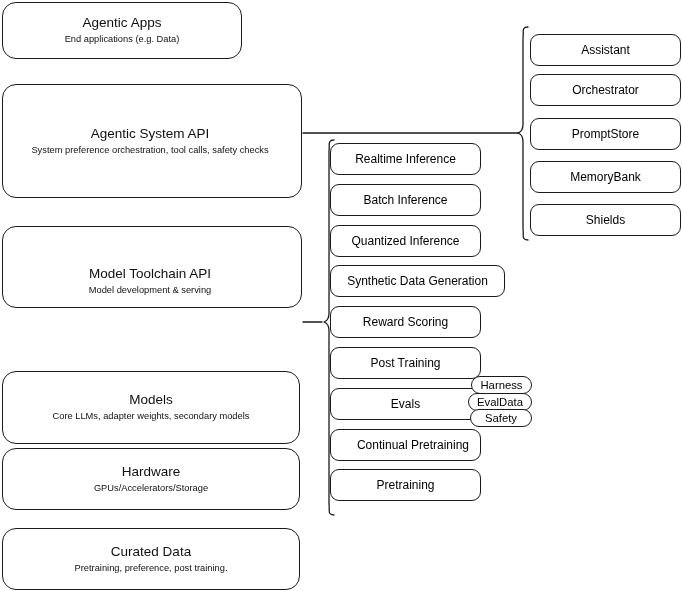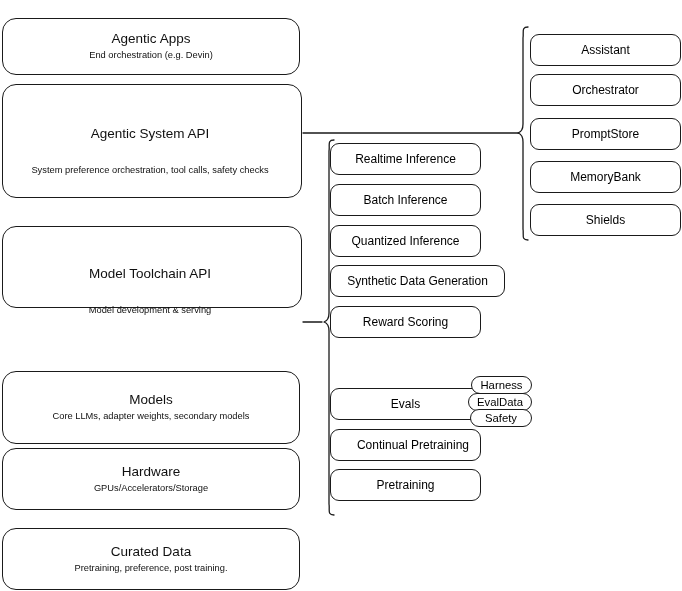--- a/index.html
+++ b/index.html
@@ -40,21 +40,20 @@
     line-height:13px;
     color:#101010;
     margin-top:2px;
   }
   .layer.tall .inner{
     position:absolute;
     left:0;right:4px;
     display:flex;
     flex-direction:column;
     align-items:center;
-    gap:20px;
   }
   .pillbox{
     border-radius:9px;
     border:1.3px solid #1a1a1a;
     font-size:11.6px;
     line-height:14px;
   }
   .pillbox .title{font-size:12px;}
   .badge{
     position:absolute;
@@ -105,23 +104,23 @@
 
     <path d="M 334 140
              C 327 140, 330 145, 329 151
              L 329 313
              C 329 319, 327 321, 324 322
              C 327 323, 329 325, 329 331
              L 329 504
              C 330 510, 327 515, 334 515"></path>
   </svg>
 
-  <div class="box layer" style="left:2px; top:18px; width:298px; height:57px;">
+  <div class="box layer" style="left:2px; top:2px; width:240px; height:57px;">
     <div class="title">Agentic Apps</div>
-    <div class="sub">End orchestration (e.g. Devin)</div>
+    <div class="sub">End applications (e.g. Data)</div>
   </div>
 
   <div class="box layer tall" style="left:2px; top:84px; width:300px; height:114px;">
     <div class="inner" style="top:41px;">
       <div class="title">Agentic System API</div>
       <div class="sub">System preference orchestration, tool calls, safety checks</div>
     </div>
   </div>
 
   <div class="box layer tall" style="left:2px; top:226px; width:300px; height:82px;">
@@ -154,20 +153,23 @@
   </div>
   <div class="box pillbox" style="left:330px; top:225px; width:151px; height:32px;">
     <div class="title">Quantized Inference</div>
   </div>
   <div class="box pillbox" style="left:330px; top:265px; width:175px; height:32px;">
     <div class="title">Synthetic Data Generation</div>
   </div>
   <div class="box pillbox" style="left:330px; top:306px; width:151px; height:32px;">
     <div class="title">Reward Scoring</div>
   </div>
+  <div class="box pillbox" style="left:330px; top:347px; width:151px; height:32px;">
+    <div class="title">Post Training</div>
+  </div>
   <div class="box pillbox" style="left:330px; top:388px; width:151px; height:32px;">
     <div class="title">Evals</div>
   </div>
   <div class="box pillbox" style="left:330px; top:429px; width:151px; height:32px;padding-left:15px;">
     <div class="title">Continual Pretraining</div>
   </div>
   <div class="box pillbox" style="left:330px; top:469px; width:151px; height:32px;">
     <div class="title">Pretraining</div>
   </div>
 

